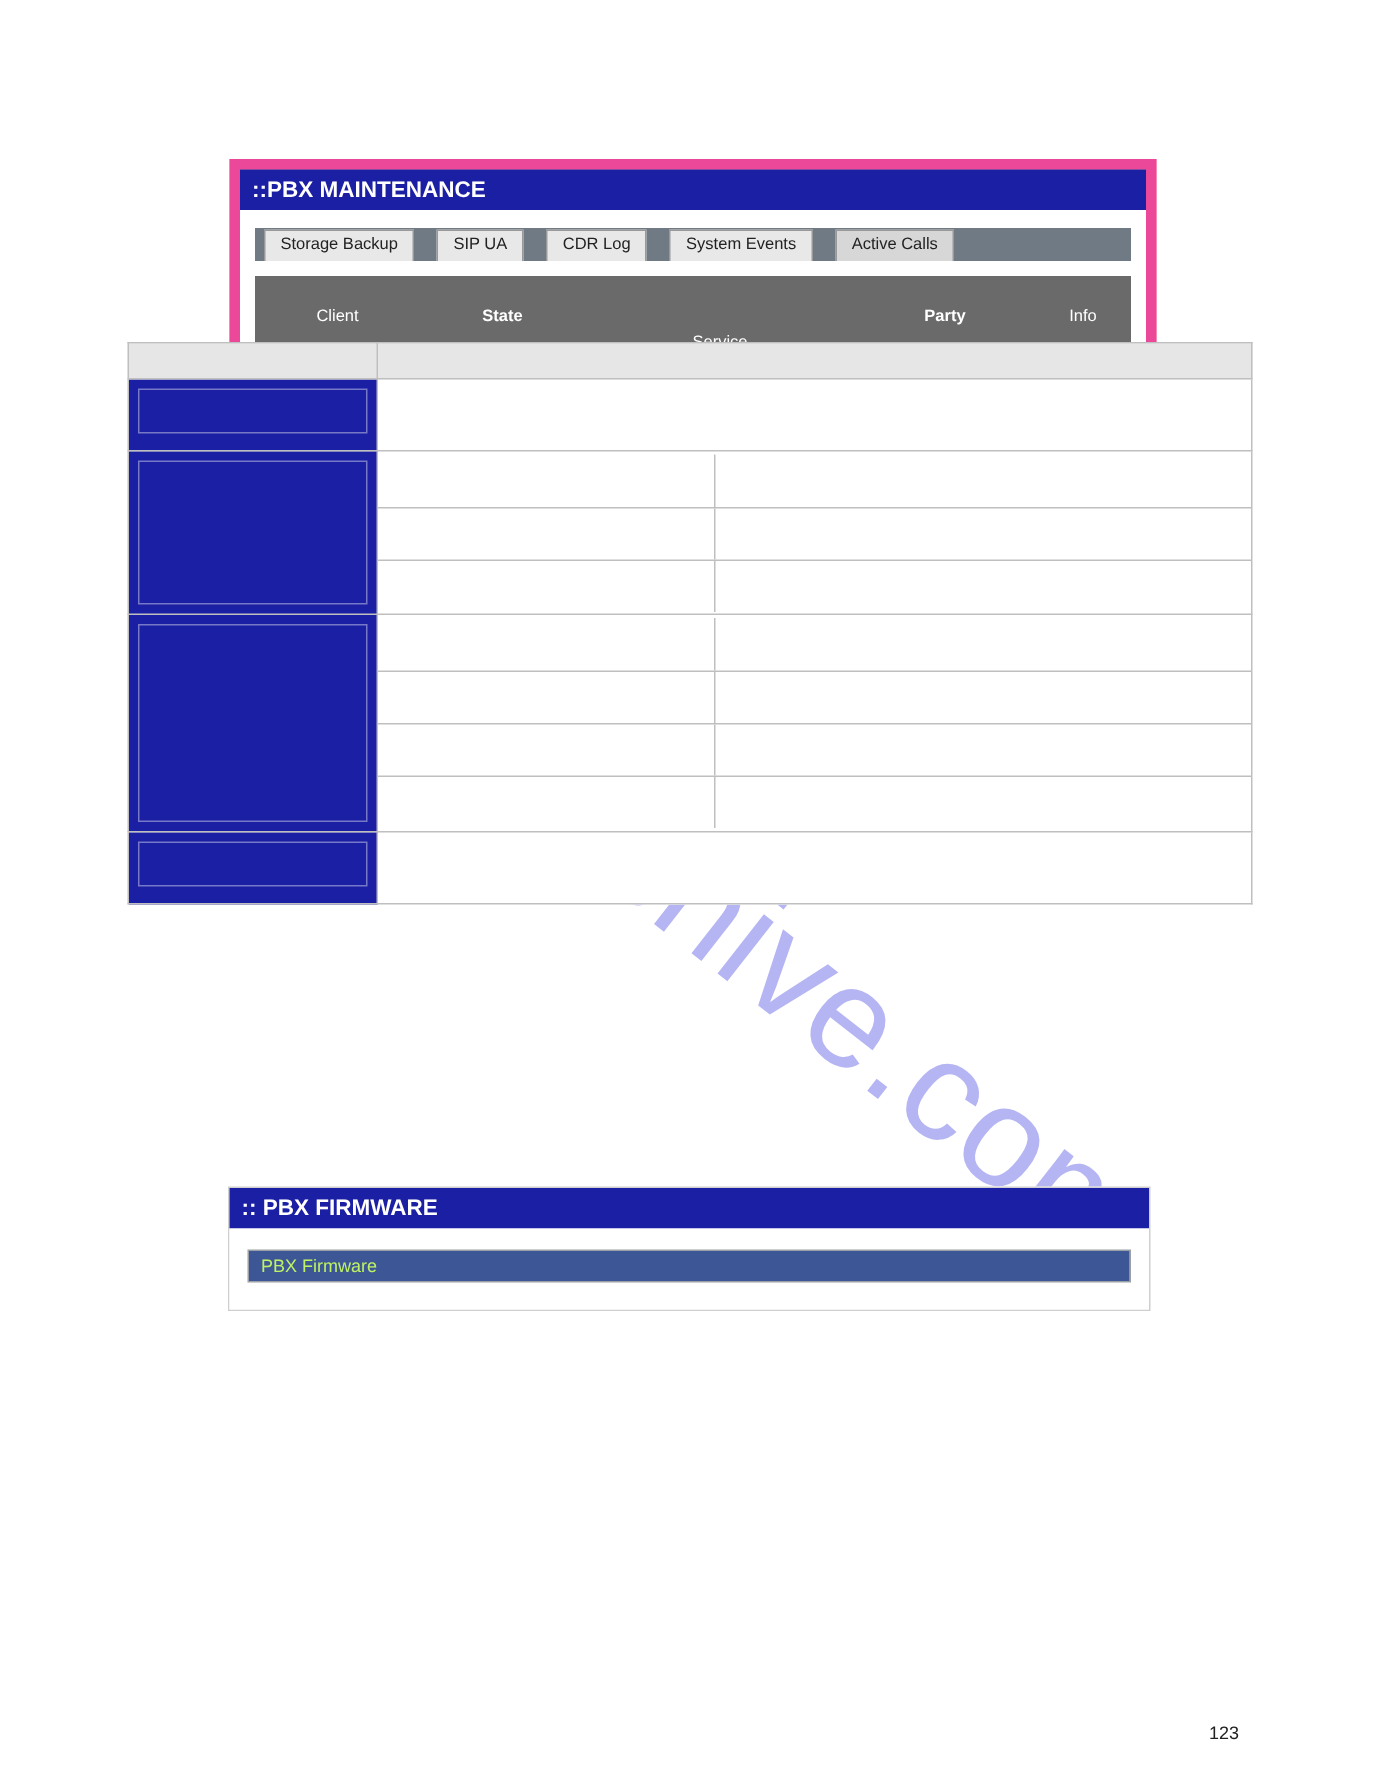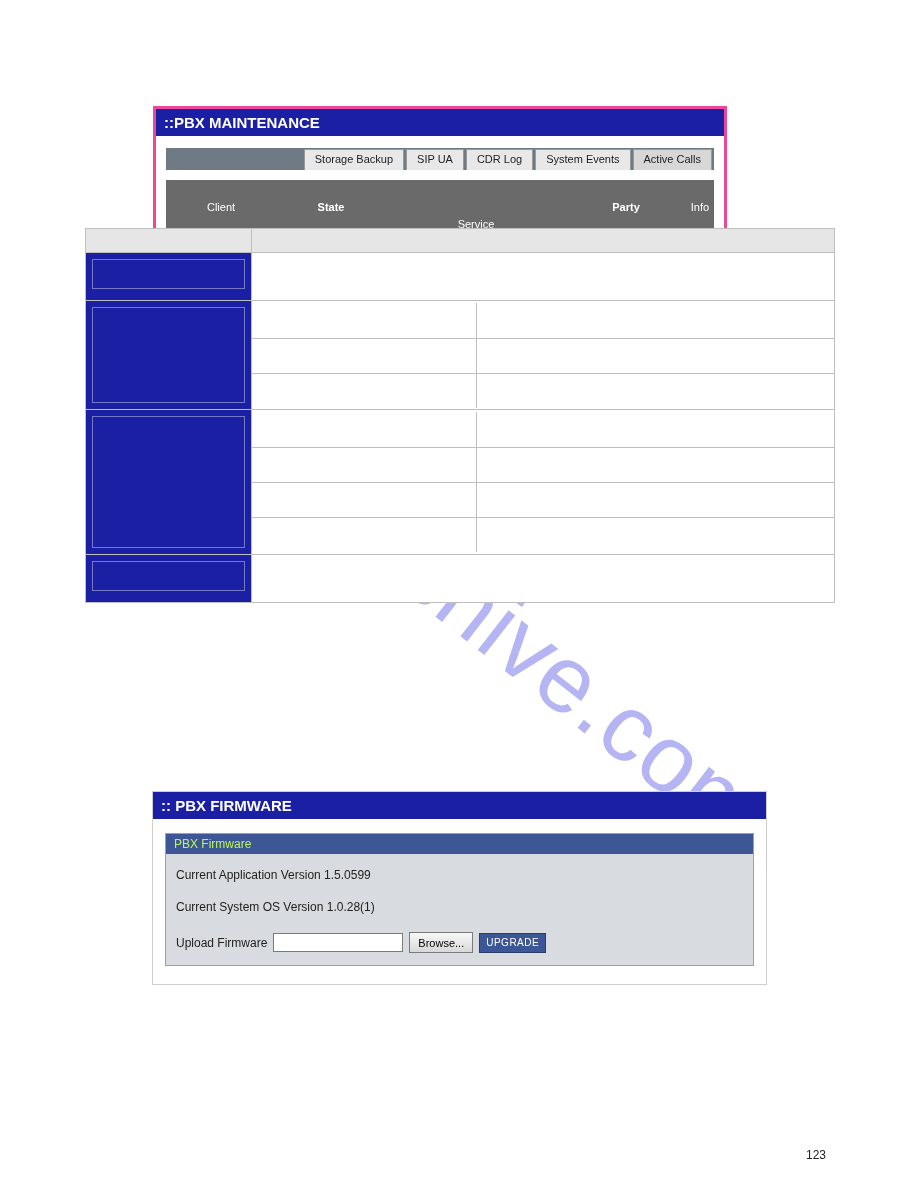--- a/index.html
+++ b/index.html
@@ -25,43 +25,42 @@
     font-family: Arial, sans-serif;
     pointer-events: none;
     white-space: nowrap;
     letter-spacing: 1px;
   }
 
   
   .shot1 {
     position: absolute;
     left: 153px; top: 106px;
-    width: 574px;
-    border: 3px solid #ec4899;
+    width: 618px;
+    border: 7px solid #ec4899;
     background: #fca5a5;
   }
   .shot1-header {
     background: #1b1fa3;
     color: #fff;
     font-weight: bold;
     font-size: 15px;
     padding: 5px 8px;
   }
   .shot1-body {
     padding: 12px 10px 6px 10px;
     background: #fff;
   }
   .tabstrip {
     background: #6f7a84;
     height: 22px;
     display: flex;
     align-items: stretch;
     padding-left: 6px;
-    gap: 0;
-    justify-content: flex-end;
+    gap: 13px;
   }
   .tab {
     background: #e8e8e8;
     border: 1px solid #999;
     border-bottom: none;
     font-size: 11px;
     color: #222;
     padding: 3px 10px 2px 10px;
     margin-top: 1px;
     margin-right: 2px;
@@ -293,28 +292,18 @@
       <td class="white"></td>
     </tr>
   </tbody>
     </table>
 
   <div class="shot2">
     <div class="shot2-header">:: PBX FIRMWARE</div>
     <div class="shot2-body">
       <div class="panel">
         <div class="panel-title">PBX Firmware</div>
-        <div class="panel-body">
-          <div class="panel-row">Current Application Version 1.5.0599</div>
-          <div class="panel-row">Current System OS Version 1.0.28(1)</div>
-          <div class="panel-form">
-            <span>Upload Firmware</span>
-            <input class="file-field" type="text" style="">
-            <button class="browse-btn">Browse...</button>
-            <button class="upgrade-btn">UPGRADE</button>
-          </div>
-        </div>
       </div>
     </div>
   </div>
 
   <div class="pagenum">123</div>
 </div>
 
 </body></html>

